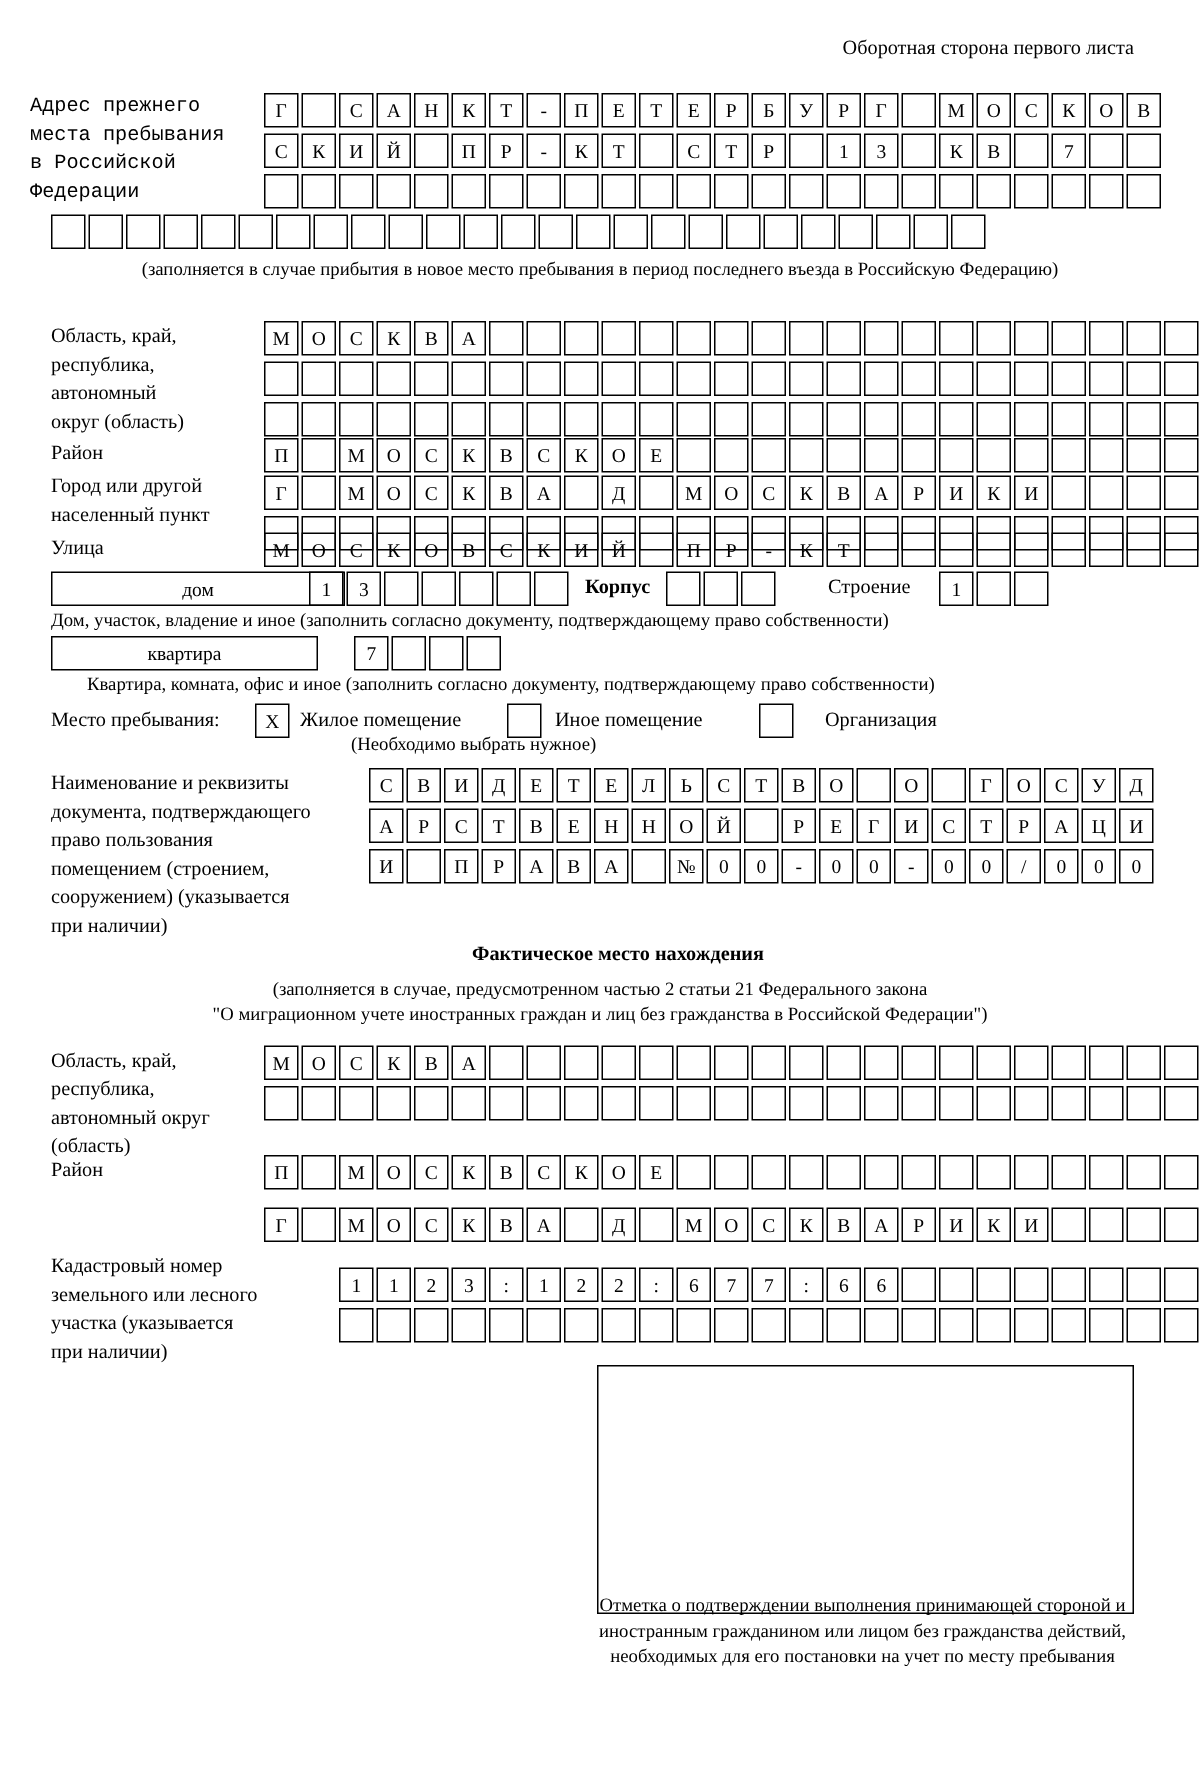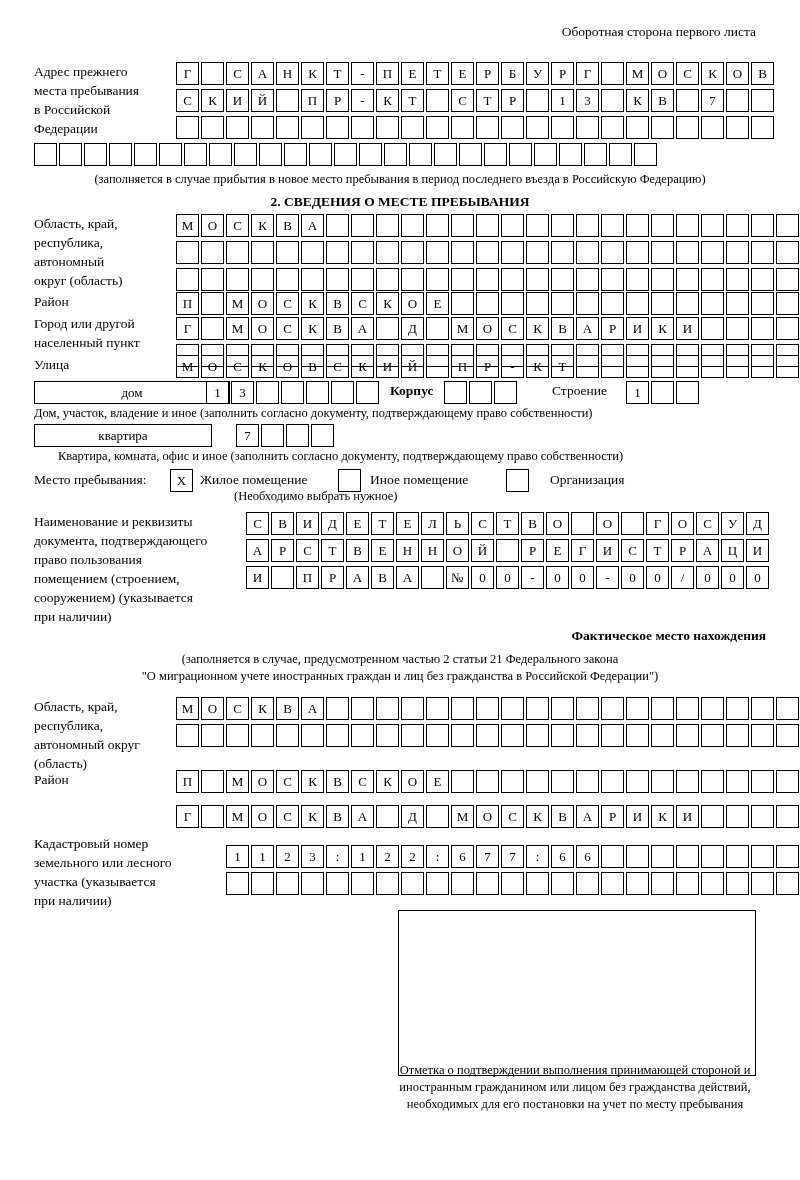--- a/index.html
+++ b/index.html
@@ -85,21 +85,21 @@
     line-height: 17px;
   }
 </style>
 </head>
 <body>
 
 <div class="page">
 
   <div class="abs hdr-right lbl">Оборотная сторона первого листа</div>
 
-  <div class="abs lbl" style="left:34px; top:62px; width:140px;">Адрес прежнего
+  <div class="abs lbl" style="left:20px; top:62px; width:140px;font-family:Liberation Mono, monospace;">Адрес прежнего
 места пребывания
 в Российской
 Федерации</div>
 
   <div class="cells" id="prev-row-0" style="left:176px; top:62px;">
       <div class="cell">Г</div>
       <div class="cell blank"></div>
       <div class="cell">С</div>
       <div class="cell">А</div>
       <div class="cell">Н</div>
@@ -198,21 +198,20 @@
       <div class="cell blank"></div>
       <div class="cell blank"></div>
       <div class="cell blank"></div>
       <div class="cell blank"></div>
       <div class="cell blank"></div>
       <div class="cell blank"></div>
     </div>
 
   <div class="abs note" style="left:34px; top:172px; width:732px;">(заполняется в случае прибытия в новое место пребывания в период последнего въезда в Российскую Федерацию)</div>
 
-  <div class="abs section-title" style="left:34px; top:194px; width:732px;">2. СВЕДЕНИЯ О МЕСТЕ ПРЕБЫВАНИЯ</div>
 
   <div class="abs lbl" style="left:34px; top:214px; width:150px;">Область, край,
 республика,
 автономный
 округ (область)</div>
   <div class="cells" id="s2-region-0" style="left:176px; top:214px;">
       <div class="cell">М</div>
       <div class="cell">О</div>
       <div class="cell">С</div>
       <div class="cell">К</div>
@@ -520,21 +519,21 @@
       <div class="cell">0</div>
       <div class="cell">-</div>
       <div class="cell">0</div>
       <div class="cell">0</div>
       <div class="cell">/</div>
       <div class="cell">0</div>
       <div class="cell">0</div>
       <div class="cell">0</div>
     </div>
 
-  <div class="abs section-title" style="left:34px; top:628px; width:732px;text-align:right;">Фактическое место нахождения</div>
+  <div class="abs section-title" style="left:46px; top:628px; width:732px;">Фактическое место нахождения</div>
   <div class="abs note" style="left:34px; top:652px; width:732px;">(заполняется в случае, предусмотренном частью 2 статьи 21 Федерального закона</div>
   <div class="abs note" style="left:34px; top:669px; width:732px;">"О миграционном учете иностранных граждан и лиц без гражданства в Российской Федерации")</div>
 
   <div class="abs lbl" style="left:34px; top:697px; width:150px;">Область, край,
 республика,
 автономный округ
 (область)</div>
   <div class="cells" id="ac-region-0" style="left:176px; top:697px;">
       <div class="cell">М</div>
       <div class="cell">О</div>

